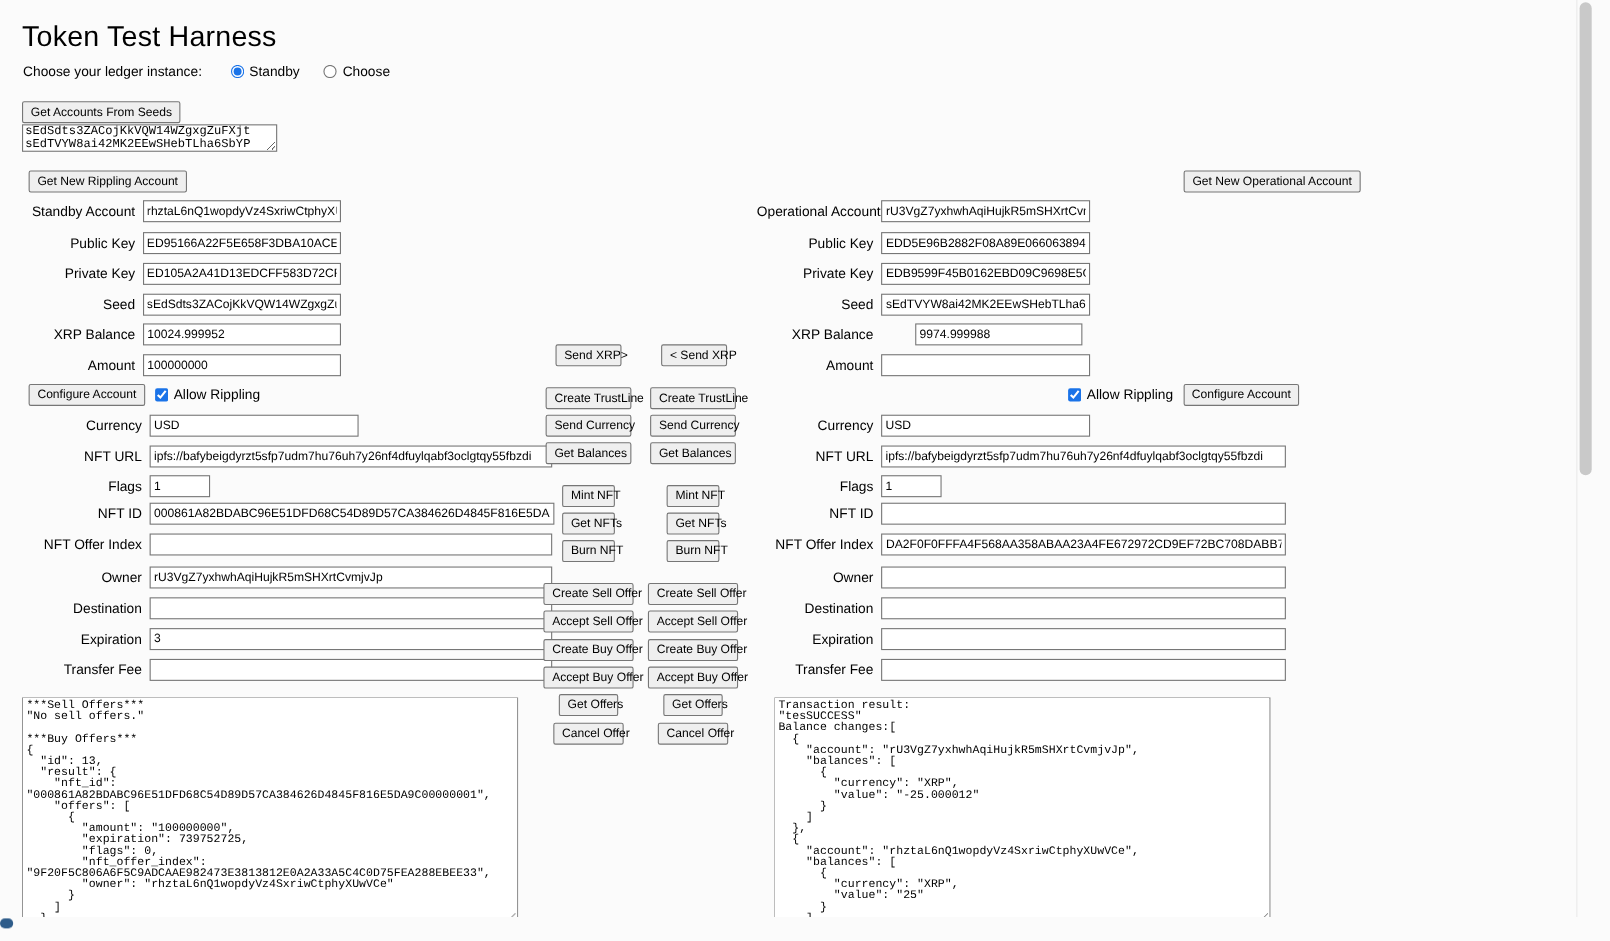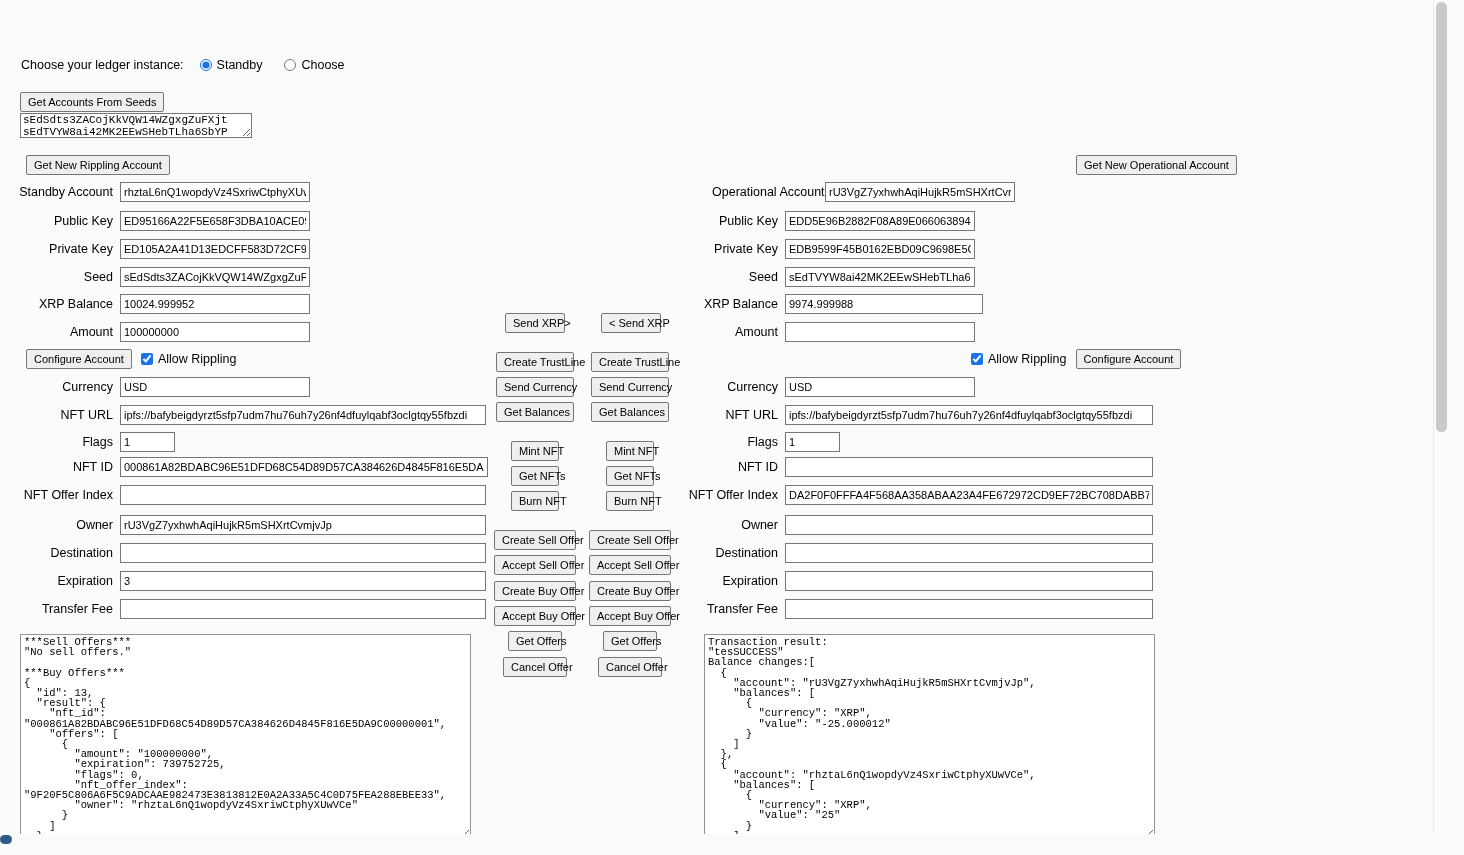--- a/index.html
+++ b/index.html
@@ -30,21 +30,21 @@
     left: 20px; top: 18px;
     letter-spacing: .2px;
   }
   .ledger-row {
     position: absolute;
     left: 21px; top: 58px;
     font-size: 12.5px;
     display: flex;
     align-items: center;
   }
-  .ledger-row .lbl { margin-right: 16px; }
+  .ledger-row .lbl { margin-right: 26px; }
   .radio-wrap { display: flex; align-items: center; margin-right: 22px; }
   input[type=radio] {
     width: 12px; height: 12px;
     margin: 0 5px 0 0;
     accent-color: #1a73e8;
     vertical-align: middle;
   }
   .radio-wrap label { font-size: 12.5px; }
 
   button.btn {
@@ -79,20 +79,21 @@
   }
   .btn-standby { position: absolute; left: 26px; top: 155px; }
   .btn-operational { position: absolute; left: 1076px; top: 155px; }
 
   
   .form-row {
     position: absolute;
     display: flex;
     align-items: center;
     height: 20px;
+    padding-left: 16px;
   }
   .form-row .flabel {
     font-size: 12.5px;
     text-align: right;
     padding-right: 7px;
     white-space: nowrap;
   }
   input.tf {
     font-family: "Liberation Sans", sans-serif;
     font-size: 11px;
@@ -168,20 +169,21 @@
     width: 12px; height: 9px;
     background: #2e5c8a;
     border-radius: 5px;
   }
 </style>
 </head>
 <body>
 
 <div class="page">
 
+  <h1 class="title">Token Test Harness</h1>
 
   <div class="ledger-row">
     <span class="lbl">Choose your ledger instance:</span>
     <span class="radio-wrap">
       <input type="radio" name="ledger" checked="" style="">
       <label>Standby</label>
     </span>
     <span class="radio-wrap">
       <input type="radio" name="ledger" style="">
       <label>Choose</label>
@@ -259,39 +261,39 @@
   </div>
   <div class="form-row" style="left:0px; top:571px;">
     <span class="flabel" style="width:120px;">Expiration</span>
     <input class="tf" style="width: 366px;" value="3">
   </div>
   <div class="form-row" style="left:0px; top:599px;">
     <span class="flabel" style="width:120px;">Transfer Fee</span>
     <input class="tf" style="width: 366px;" value="">
   </div>
 
-  <div class="form-row" style="left:712px; top:182px;">
+  <div class="form-row" style="left:672px; top:182px;">
     <span class="flabel" style="width:113px;">Operational Account</span>
     <input class="tf" style="width: 190px;" value="rU3VgZ7yxhwhAqiHujkR5mSHXrtCvmjvJp">
   </div>
   <div class="form-row" style="left:672px; top:211px;">
     <span class="flabel" style="width:113px;">Public Key</span>
     <input class="tf" style="width: 190px;" value="EDD5E96B2882F08A89E066063894A7CCED">
   </div>
   <div class="form-row" style="left:672px; top:239px;">
     <span class="flabel" style="width:113px;">Private Key</span>
     <input class="tf" style="width: 190px;" value="EDB9599F45B0162EBD09C9698E5CB8C6F4">
   </div>
   <div class="form-row" style="left:672px; top:267px;">
     <span class="flabel" style="width:113px;">Seed</span>
     <input class="tf" style="width: 190px;" value="sEdTVYW8ai42MK2EEwSHebTLha6SbYP">
   </div>
   <div class="form-row" style="left:672px; top:294px;">
     <span class="flabel" style="width:113px;">XRP Balance</span>
-    <input class="tf" style="width: 198px;" value="9974.999988">
+    <input class="tf" style="width: 152px; margin-left: 31px;" value="9974.999988">
   </div>
   <div class="form-row" style="left:672px; top:322px;">
     <span class="flabel" style="width:113px;">Amount</span>
     <input class="tf" style="width: 190px;" value="">
   </div>
 
   <div class="chk-row" style="left:971px; top:349px;">
     <span style="display:inline-flex;align-items:center;margin-right:9px;">
       <input type="checkbox" checked="" style="">
       <span>Allow Rippling</span>

